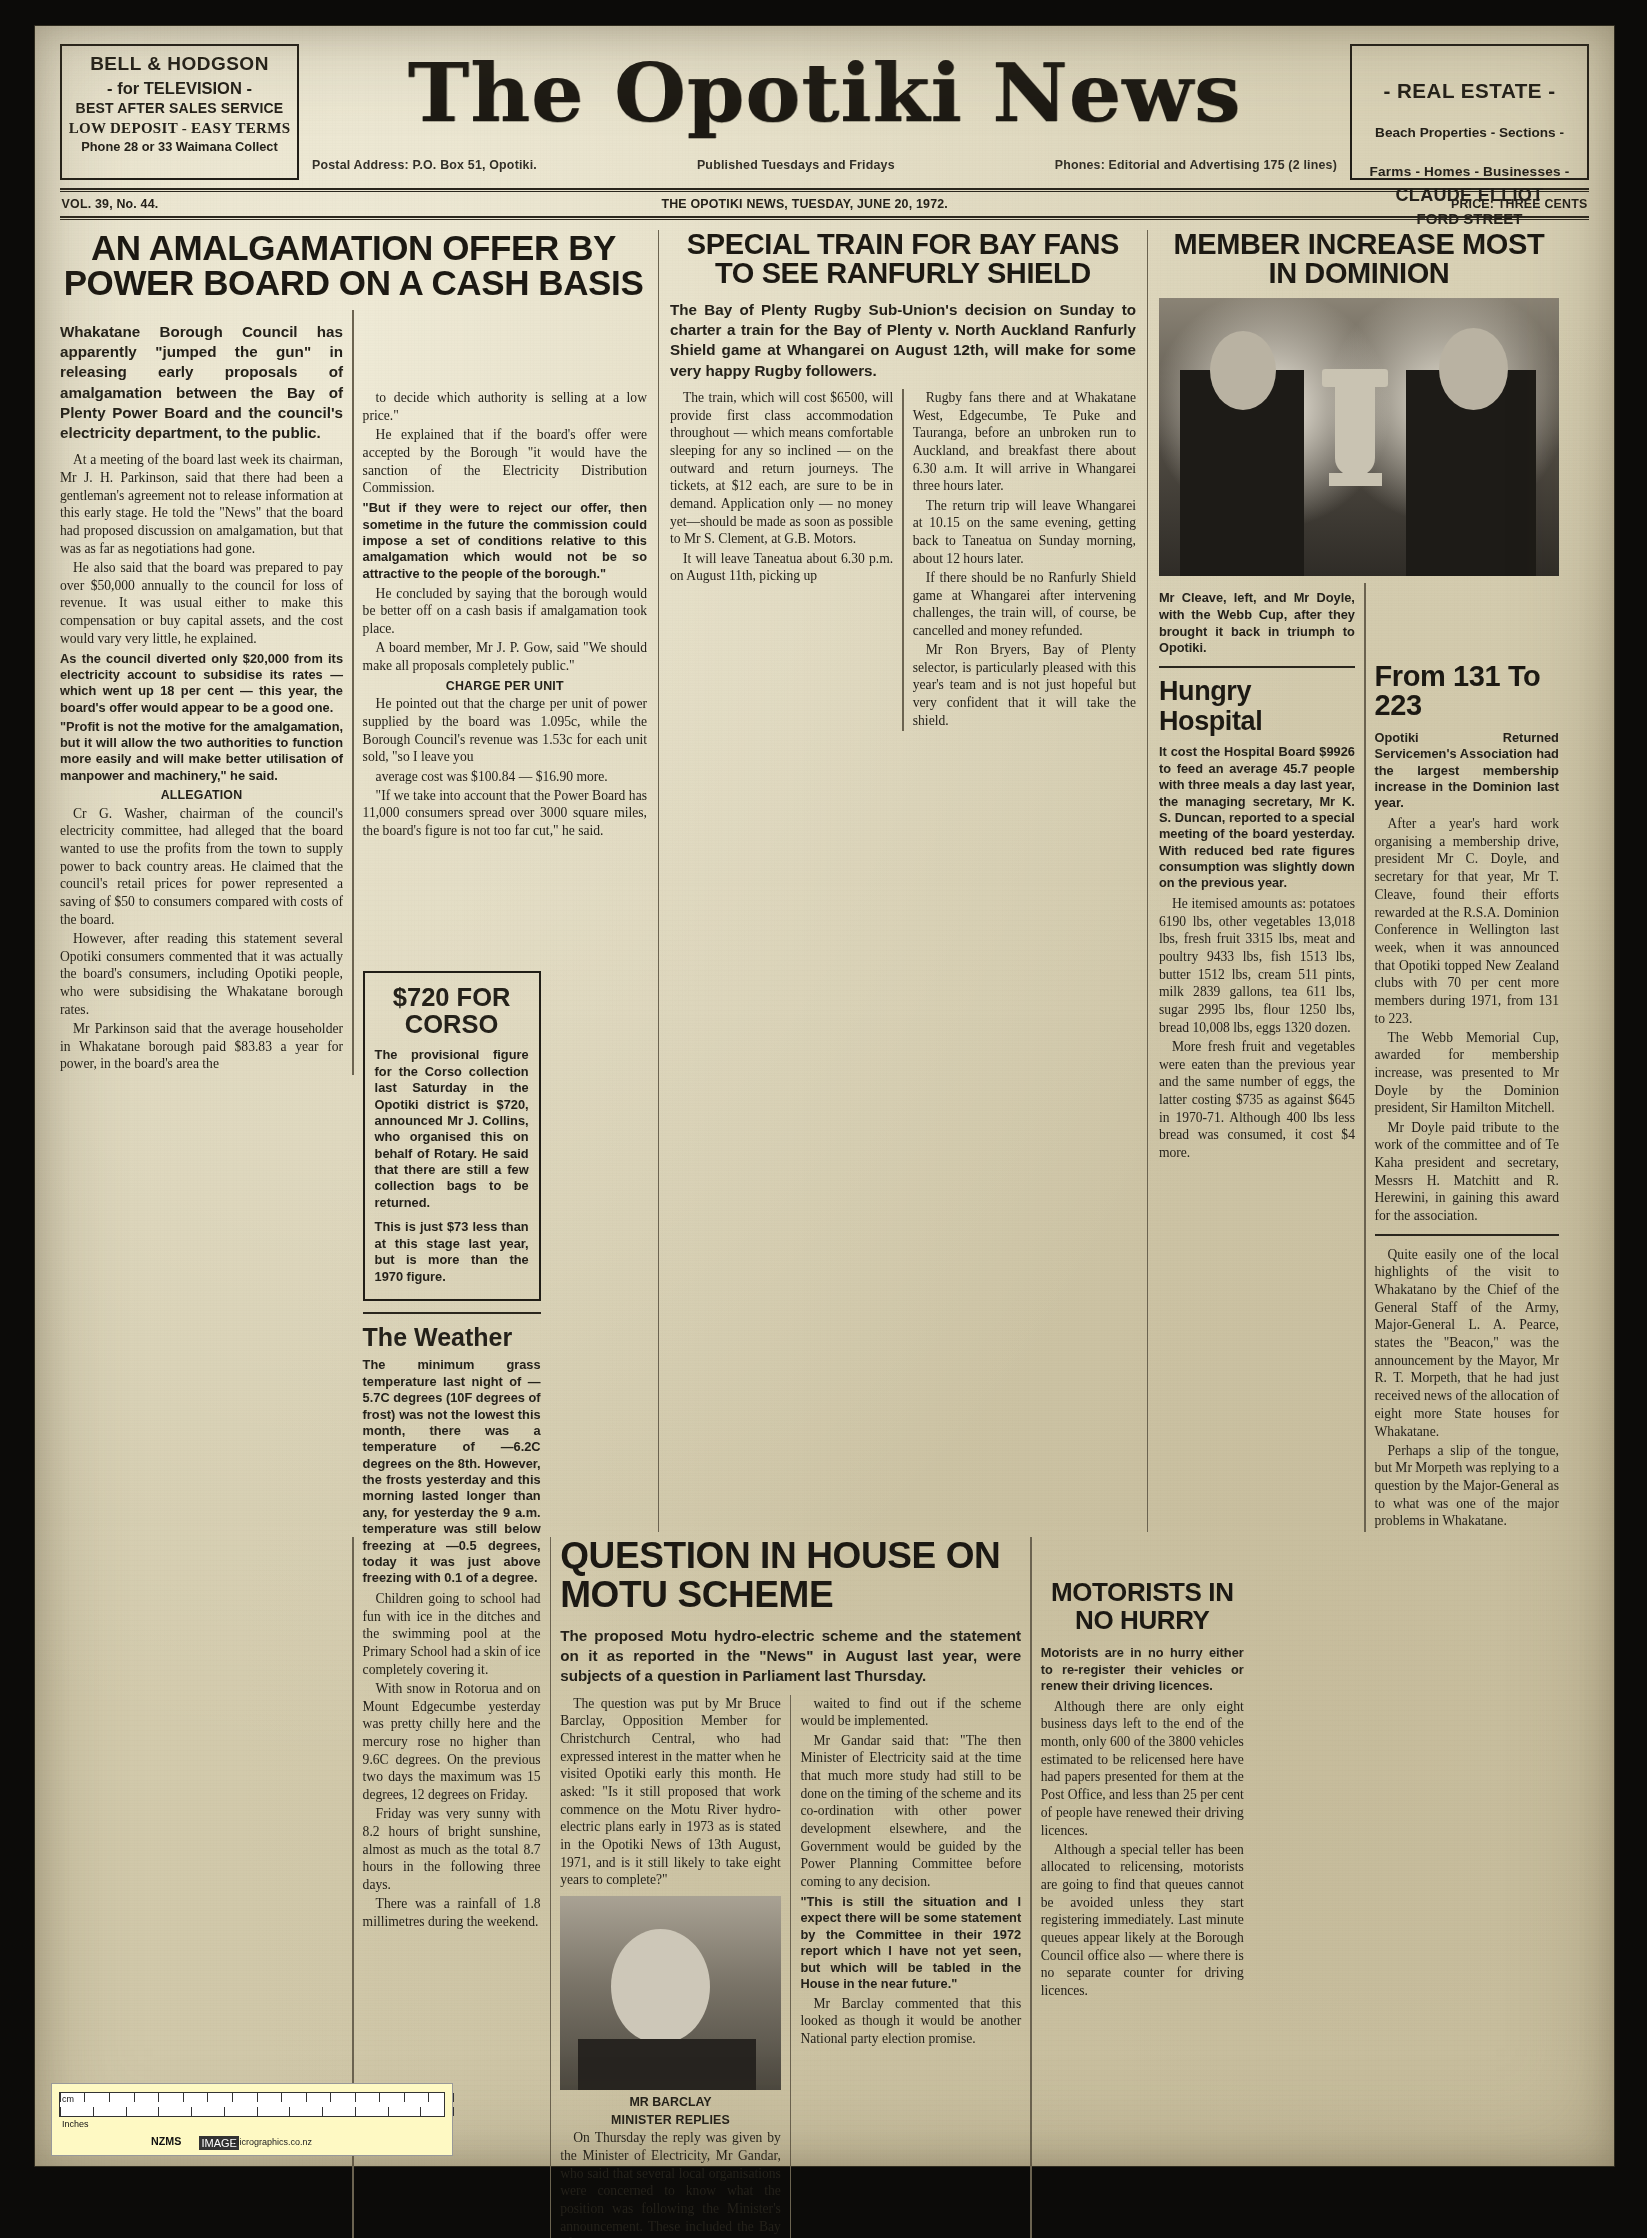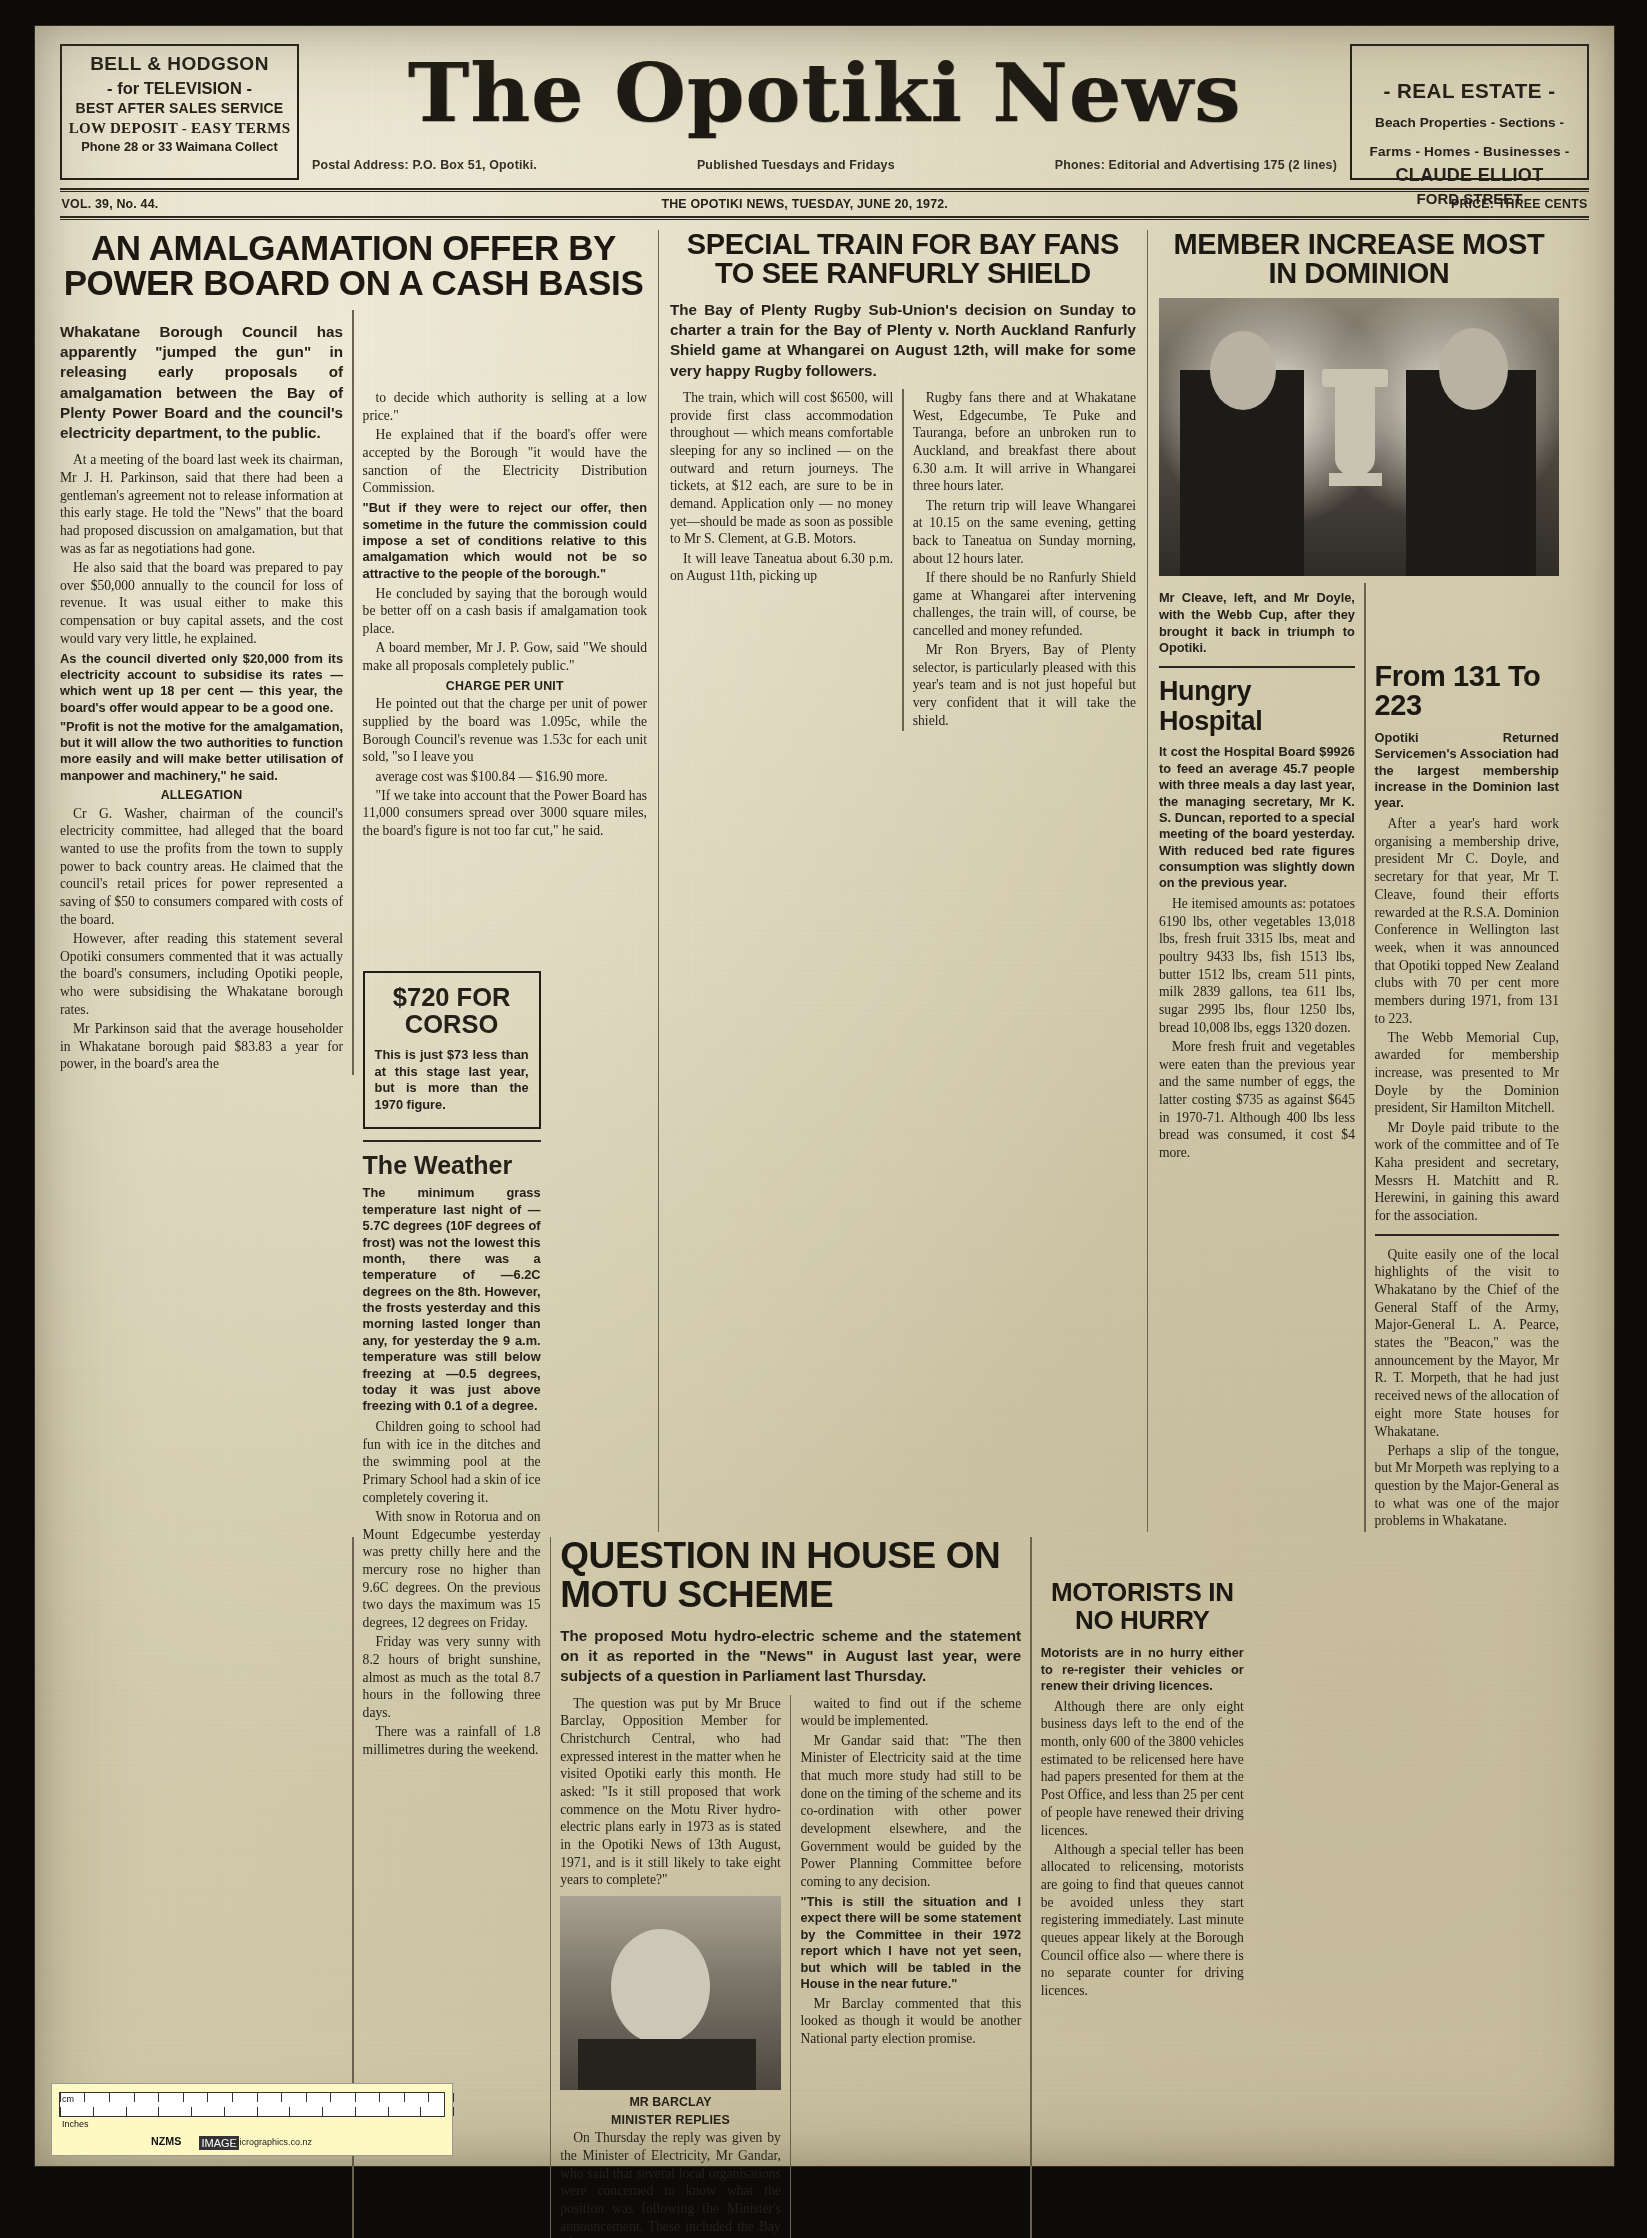--- a/index.html
+++ b/index.html
@@ -36,21 +36,21 @@
   .adbox {
     border:2.5px solid #221f18; width:239px; flex:none;
     padding:7.4px 5px 6.6px; text-align:center; line-height:1.12;
   }
   .adbox .l1 { font-family:"Liberation Sans",sans-serif; font-weight:bold; font-size:19px; letter-spacing:0.5px; }
   .adbox .l2 { font-family:"Liberation Sans",sans-serif; font-weight:bold; font-size:16.5px; margin-top:4.1px; }
   .adbox .l3 { font-family:"Liberation Sans",sans-serif; font-weight:bold; font-size:14px; margin-top:4.1px; letter-spacing:0.2px;}
   .adbox .l4 { font-family:"Liberation Serif",serif; font-weight:bold; font-size:15px; margin-top:3.3px; letter-spacing:0.3px;}
   .adbox .l5 { font-family:"Liberation Sans",sans-serif; font-weight:bold; font-size:12.8px; margin-top:3.3px; }
   .adbox.re .l1 { font-size:20.6px;margin-top:26px; }
-  .adbox.re .l2, .adbox.re .l3 { font-size:13.6px; margin-top:13px;}
+  .adbox.re .l2, .adbox.re .l3 { font-size:13.6px; margin-top:23px;}
   .adbox.re .l4 { font-family:"Liberation Sans",sans-serif; font-size:18px; margin-top:6.6px;}
   .adbox.re .l5 { font-size:15px; margin-top:5px;}
 
   .title-wrap { flex:1; display:flex; flex-direction:column; justify-content:center; align-items:center; padding:0 13px;}
   .title {
     font-family:"DejaVu Serif", serif;
     font-weight:bold; font-size:81px; line-height:1;
     letter-spacing:0.8px; color:#1d1a14;
     text-shadow:0.8px 0 0 rgba(30,26,18,.45), 0 0.8px 0 rgba(30,26,18,.3);
     transform:scaleX(1.02);
@@ -319,20 +319,21 @@
         <div style="height:651px;"></div>
 
       </div>
 
       <div class="colsepv"></div>
 
       <div style="width:178px;flex:none;margin-top:-577px;">
         <div class="boxed">
           <div class="bh">$720 FOR CORSO</div>
           <div class="bodyb">
+            <p>The provisional figure for the Corso collection last Saturday in the Opotiki district is $720, announced Mr J. Collins, who organised this on behalf of Rotary. He said that there are still a few collection bags to be returned.</p>
             <p style="margin-top:8.2px;">This is just $73 less than at this stage last year, but is more than the 1970 figure.</p>
           </div>
         </div>
 
         <div class="hr-thick"></div>
         <div class="weathersec">
           <div class="wh">The Weather</div>
           <div class="bodyb">
             <p>The minimum grass temperature last night of —5.7C degrees (10F degrees of frost) was not the lowest this month, there was a temperature of —6.2C degrees on the 8th. However, the frosts yesterday and this morning lasted longer than any, for yesterday the 9 a.m. temperature was still below freezing at —0.5 degrees, today it was just above freezing with 0.1 of a degree.</p>
           </div>

